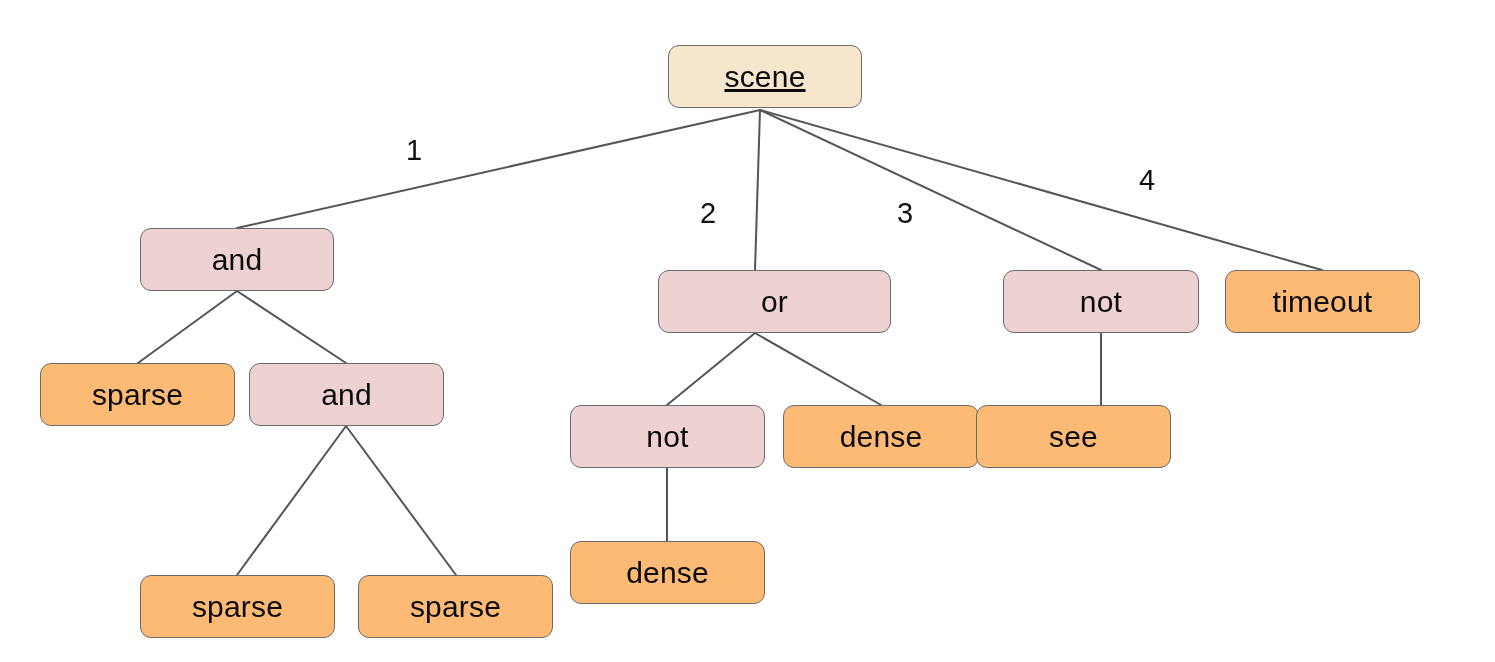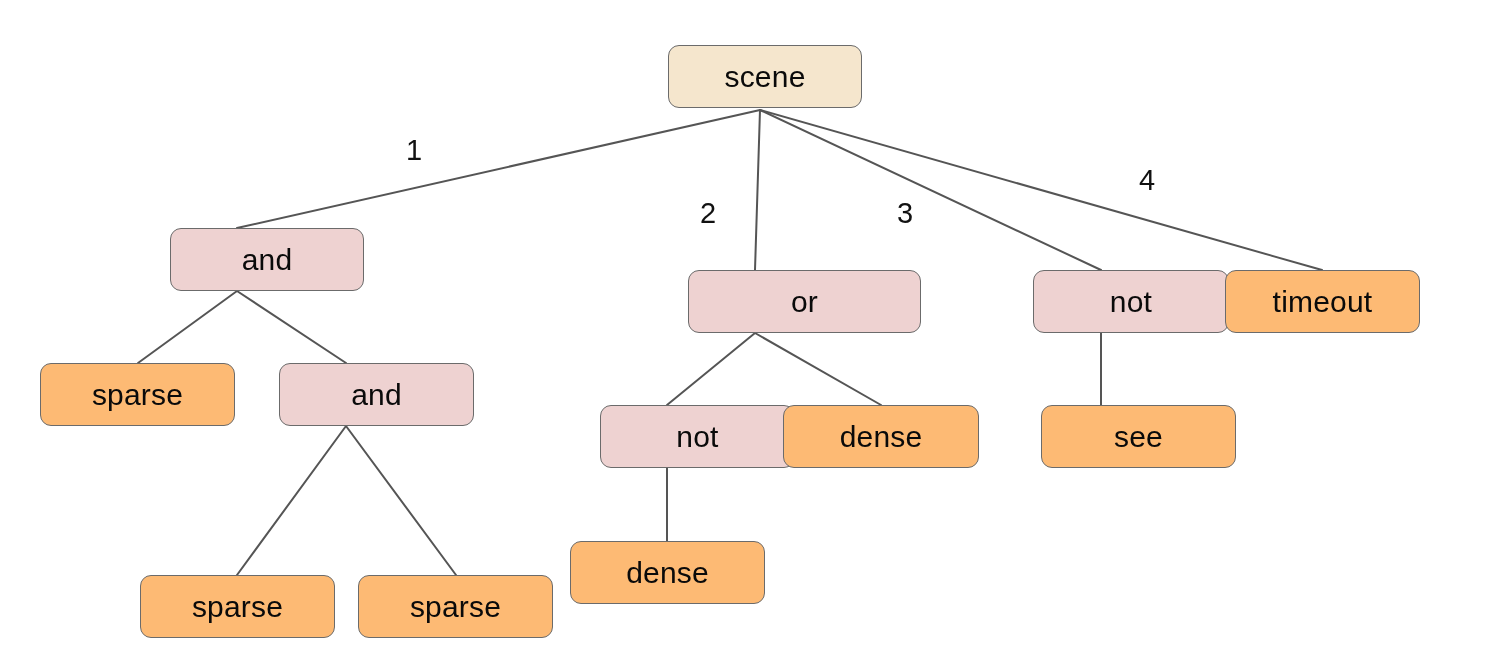--- a/index.html
+++ b/index.html
@@ -33,21 +33,21 @@
     align-items: center;
     justify-content: center;
     font-size: 30px;
     line-height: 1;
     color: #0a0a0a;
     letter-spacing: 0.2px;
     z-index: 2;
     font-family: "Liberation Sans", sans-serif;
   }
   .node-root   { background: #f5e6cd; }
-  .node-op     { background: #eed2d1; margin-left: 30px; }
+  .node-op     { background: #eed2d1; }
   .node-term   { background: #fdba74; }
   .edge-label {
     position: absolute;
     font-size: 29px;
     line-height: 1;
     color: #111111;
     z-index: 3;
     font-family: "Liberation Sans", sans-serif;
     white-space: nowrap;
   }
@@ -66,21 +66,21 @@
       <line x1="237" y1="291" x2="346" y2="363" stroke="#555555" stroke-width="2" stroke-linecap="round"></line>
       <line x1="346" y1="426" x2="237" y2="575" stroke="#555555" stroke-width="2" stroke-linecap="round"></line>
       <line x1="346" y1="426" x2="456" y2="575" stroke="#555555" stroke-width="2" stroke-linecap="round"></line>
       <line x1="755" y1="333" x2="667" y2="405" stroke="#555555" stroke-width="2" stroke-linecap="round"></line>
       <line x1="755" y1="333" x2="881" y2="405" stroke="#555555" stroke-width="2" stroke-linecap="round"></line>
       <line x1="667" y1="468" x2="667" y2="541" stroke="#555555" stroke-width="2" stroke-linecap="round"></line>
       <line x1="1101" y1="333" x2="1101" y2="405" stroke="#555555" stroke-width="2" stroke-linecap="round"></line>
     </svg>
 
   <div id="node-layer">
-      <div class="node node-root" style="left: 668px; top: 45px; width: 194px; height: 63px; border-color: rgb(107, 107, 107); color: rgb(10, 10, 10);">
+      <div class="node node-root" style="left: 668px; top: 45px; width: 194px; height: 63px; border-color: rgb(107, 107, 107); color: rgb(10, 10, 10); text-decoration: underline;">
         <span>scene</span>
       </div>
       <div class="node node-op" style="left: 140px; top: 228px; width: 194px; height: 63px; border-color: rgb(107, 107, 107); color: rgb(10, 10, 10);">
         <span>and</span>
       </div>
       <div class="node node-op" style="left: 658px; top: 270px; width: 233px; height: 63px; border-color: rgb(107, 107, 107); color: rgb(10, 10, 10);">
         <span>or</span>
       </div>
       <div class="node node-op" style="left: 1003px; top: 270px; width: 196px; height: 63px; border-color: rgb(107, 107, 107); color: rgb(10, 10, 10);">
         <span>not</span>
@@ -93,21 +93,21 @@
       </div>
       <div class="node node-op" style="left: 249px; top: 363px; width: 195px; height: 63px; border-color: rgb(107, 107, 107); color: rgb(10, 10, 10);">
         <span>and</span>
       </div>
       <div class="node node-op" style="left: 570px; top: 405px; width: 195px; height: 63px; border-color: rgb(107, 107, 107); color: rgb(10, 10, 10);">
         <span>not</span>
       </div>
       <div class="node node-term" style="left: 783px; top: 405px; width: 196px; height: 63px; border-color: rgb(107, 107, 107); color: rgb(10, 10, 10);">
         <span>dense</span>
       </div>
-      <div class="node node-term" style="left: 1041px; top: 405px; width: 195px; height: 63px; border-color: rgb(107, 107, 107); color: rgb(10, 10, 10);">
+      <div class="node node-term" style="left: 976px; top: 405px; width: 195px; height: 63px; border-color: rgb(107, 107, 107); color: rgb(10, 10, 10);">
         <span>see</span>
       </div>
       <div class="node node-term" style="left: 140px; top: 575px; width: 195px; height: 63px; border-color: rgb(107, 107, 107); color: rgb(10, 10, 10);">
         <span>sparse</span>
       </div>
       <div class="node node-term" style="left: 358px; top: 575px; width: 195px; height: 63px; border-color: rgb(107, 107, 107); color: rgb(10, 10, 10);">
         <span>sparse</span>
       </div>
       <div class="node node-term" style="left: 570px; top: 541px; width: 195px; height: 63px; border-color: rgb(107, 107, 107); color: rgb(10, 10, 10);">
         <span>dense</span>

